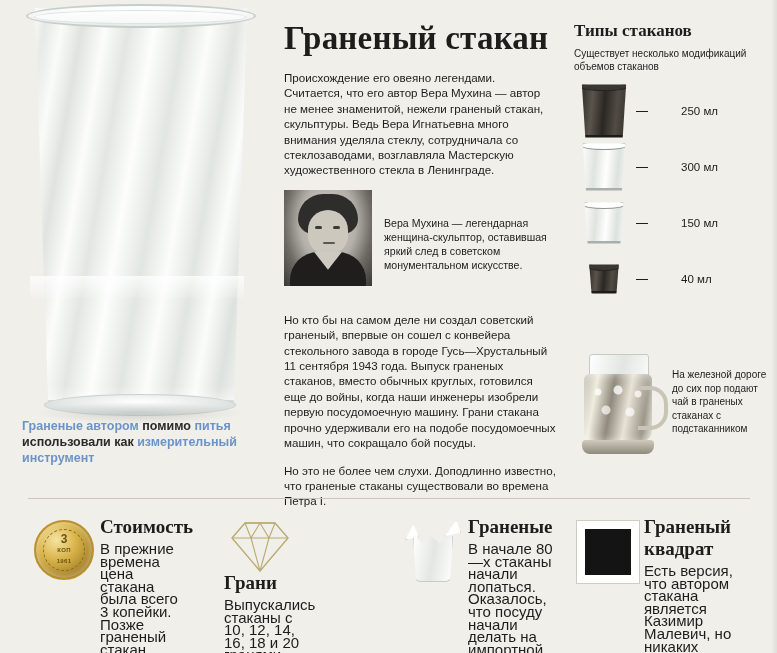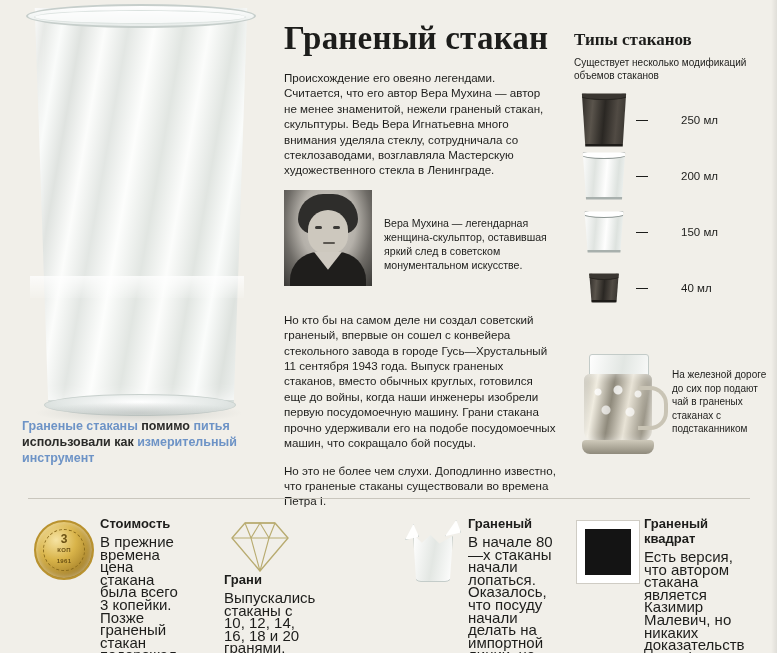--- a/index.html
+++ b/index.html
@@ -113,21 +113,21 @@
   .portrait .collar{
     position:absolute;left:30px;top:62px;width:28px;height:18px;
     background:#cfcac1;clip-path:polygon(50% 100%,0 0,100% 0);
   }
   .portrait-text{
     position:absolute;left:100px;top:26px;width:172px;
     font-size:10.6px;line-height:14px;
   }
 
   
-  .types{position:absolute;left:574px;top:16px;width:200px;}
+  .types{position:absolute;left:574px;top:7px;width:200px;}
   .types h2{
     font-family:"Liberation Serif", serif;
     font-size:17px;margin:14px 0 6px 0;font-weight:bold;
   }
   .types .sub{font-size:10px;line-height:13px;margin-bottom:10px;color:#1d1d1b;}
   .type-row{display:flex;align-items:center;height:56px;}
   .type-row .gl{position:relative;width:60px;display:flex;justify-content:center;}
   .type-row .dash{width:12px;height:1px;background:#1d1d1b;margin:0 6px 0 2px;}
   .type-row .vol{font-size:11.5px;margin-left:27px;}
 
@@ -193,22 +193,22 @@
 
   
   .divider{position:absolute;left:28px;top:498px;width:722px;height:1px;background:#c9c6bd;}
 
   
   .facts{position:absolute;left:28px;top:516px;width:730px;display:flex;}
   .fact{display:flex;}
   .fact .ico{width:72px;display:flex;align-items:flex-start;justify-content:center;padding-top:4px;}
   .fact .txt{width:88px;}
   .fact h3{
-    font-family:Liberation Sans, sans-serif;
-    font-size:13px;margin:0 0 5px 0;font-weight:bold;
+    font-family:Liberation Serif, serif;
+    font-size:19px;margin:0 0 5px 0;font-weight:bold;
   }
   .fact p{font-size:15px;line-height:12.6px;margin:0;}
   .f1{width:196px;}
   .f2{width:172px;flex-direction:column;}
   .f3{width:176px;}
   .f4{width:186px;}
   .f4 .txt{width:100px;}
 
   
   .coin{
@@ -263,21 +263,21 @@
   <div class="glass-col">
     <div class="glass-wrap">
       <div class="glass"></div>
       <div class="glass-band"></div>
       <div class="glass-rim"></div>
       <div class="glass-rim2"></div>
       <div class="glass-base"></div>
       <div class="glass-shadow"></div>
     </div>
     <div class="caption">
-      <span class="hl">Граненые стаканы</span><span> помимо </span><span class="hl">питья</span><span> использовали как </span><span class="hl">измерительный инструмент</span>
+      <span class="hl">Граненые автором</span><span> помимо </span><span class="hl">питья</span><span> использовали как </span><span class="hl">измерительный инструмент</span>
     </div>
   </div>
 
   <div class="article">
     <h1>Граненый стакан</h1>
     <div class="para">Происхождение его овеяно легендами. Считается, что его автор Вера Мухина — автор не менее знаменитой, нежели граненый стакан, скульптуры. Ведь Вера Игнатьевна много внимания уделяла стеклу, сотрудничала со стеклозаводами, возглавляла Мастерскую художественного стекла в Ленинграде.</div>
 
     <div class="portrait-block">
       <div class="portrait">
         <div class="hair"></div>
@@ -305,21 +305,21 @@
         </div>
       <div class="dash"></div>
       <div class="vol">250 мл</div>
     </div>
 
     <div class="type-row">
       <div class="gl">
           <div class="mini m200"></div>
         </div>
       <div class="dash"></div>
-      <div class="vol">200 мл</div>
+      <div class="vol">300 мл</div>
     </div>
 
     <div class="type-row">
       <div class="gl">
           <div class="mini m150"></div>
         </div>
       <div class="dash"></div>
       <div class="vol">150 мл</div>
     </div>
 
@@ -385,21 +385,21 @@
 
     <div class="fact f3">
       <div class="ico">
         <div class="broken">
           <div class="b"></div>
           <div class="shard s1"></div>
           <div class="shard s2"></div>
         </div>
       </div>
       <div class="txt">
-        <h3>Граненый</h3>
+        <h3>Граненые</h3>
         <p>В начале 80—х стаканы начали лопаться. Оказалось, что посуду начали делать на импортной линии, не заботясь о технологии.</p>
       </div>
     </div>
 
     <div class="fact f4">
       <div class="ico">
         <div class="blacksq">
             <span></span>
           </div>
       </div>

